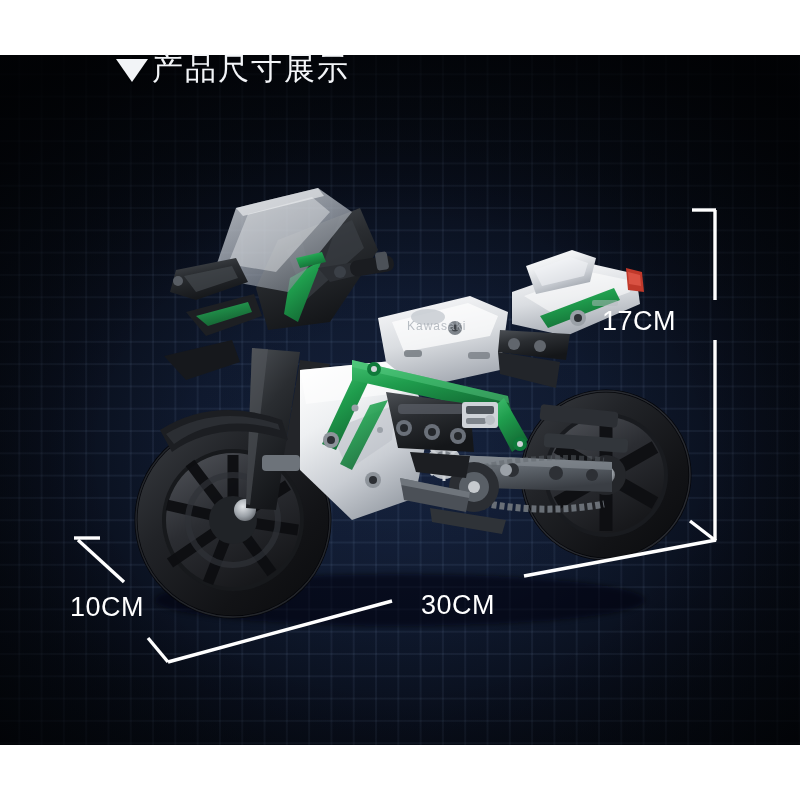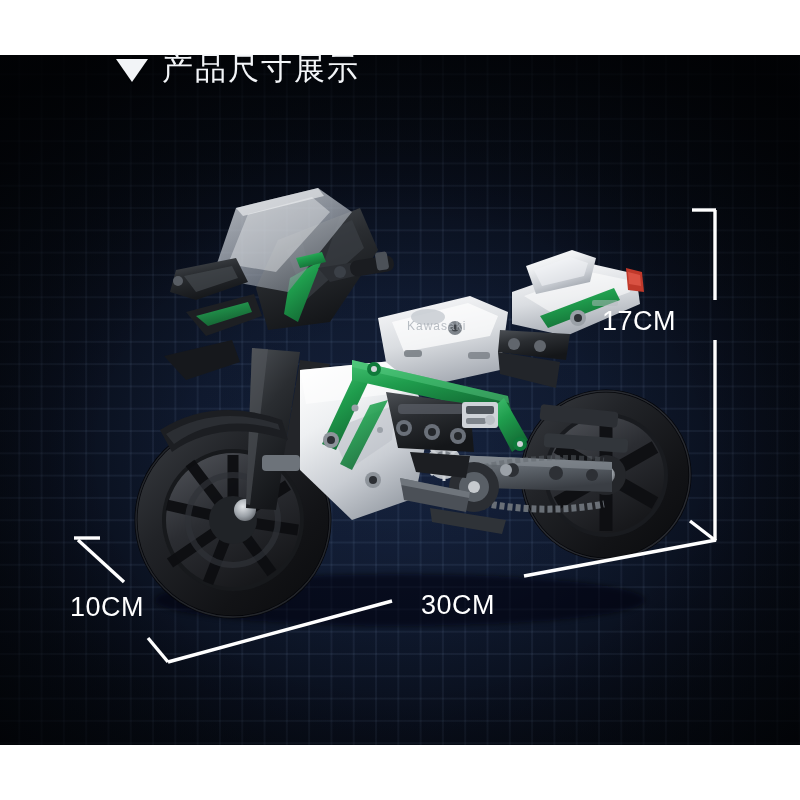--- a/index.html
+++ b/index.html
@@ -54,21 +54,21 @@
     pointer-events: none;
   }
 
   
   #heading {
     position: absolute;
     left: 116px;
     top: 48px;
     display: flex;
     align-items: center;
-    gap: 14px;
+    gap: 4px;
     z-index: 40;
   }
   #tri {
     width: 0; height: 0;
     border-left: 16px solid transparent;
     border-right: 16px solid transparent;
     border-top: 23px solid #f2f4f7;
     margin-top: 3px;
     filter: drop-shadow(0 0 1px rgba(0,0,0,.4));
   }

